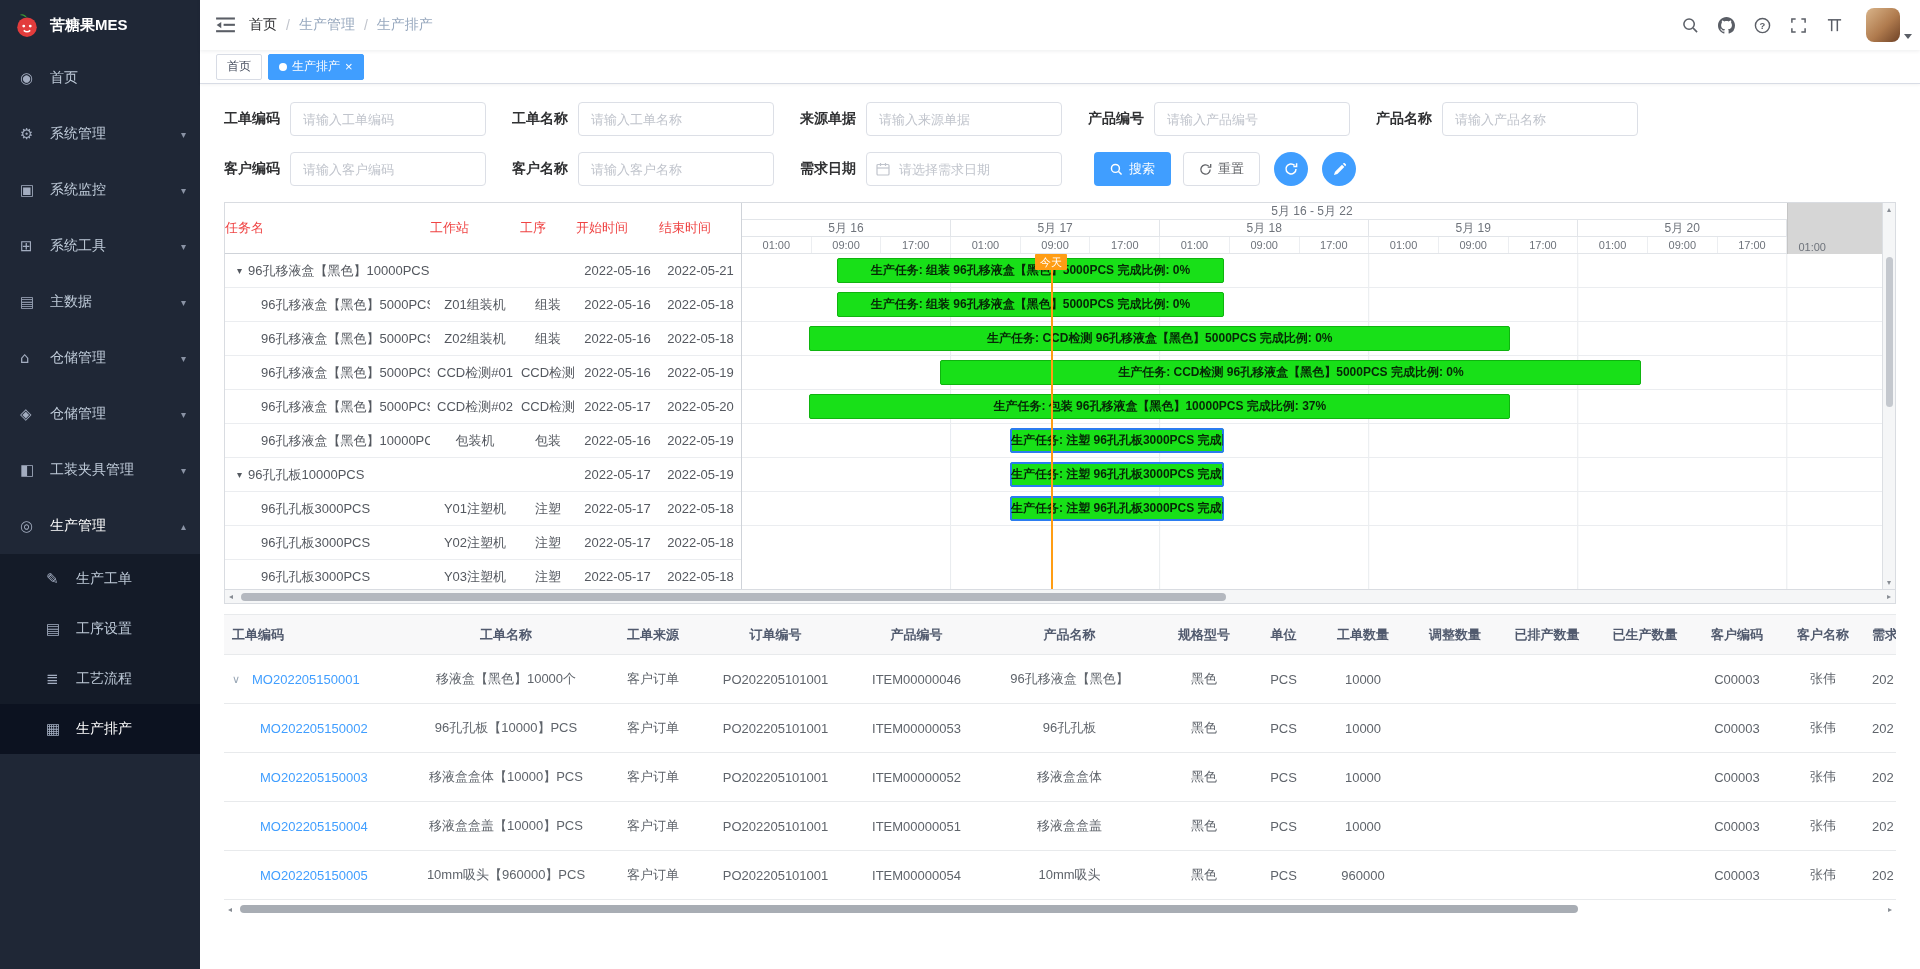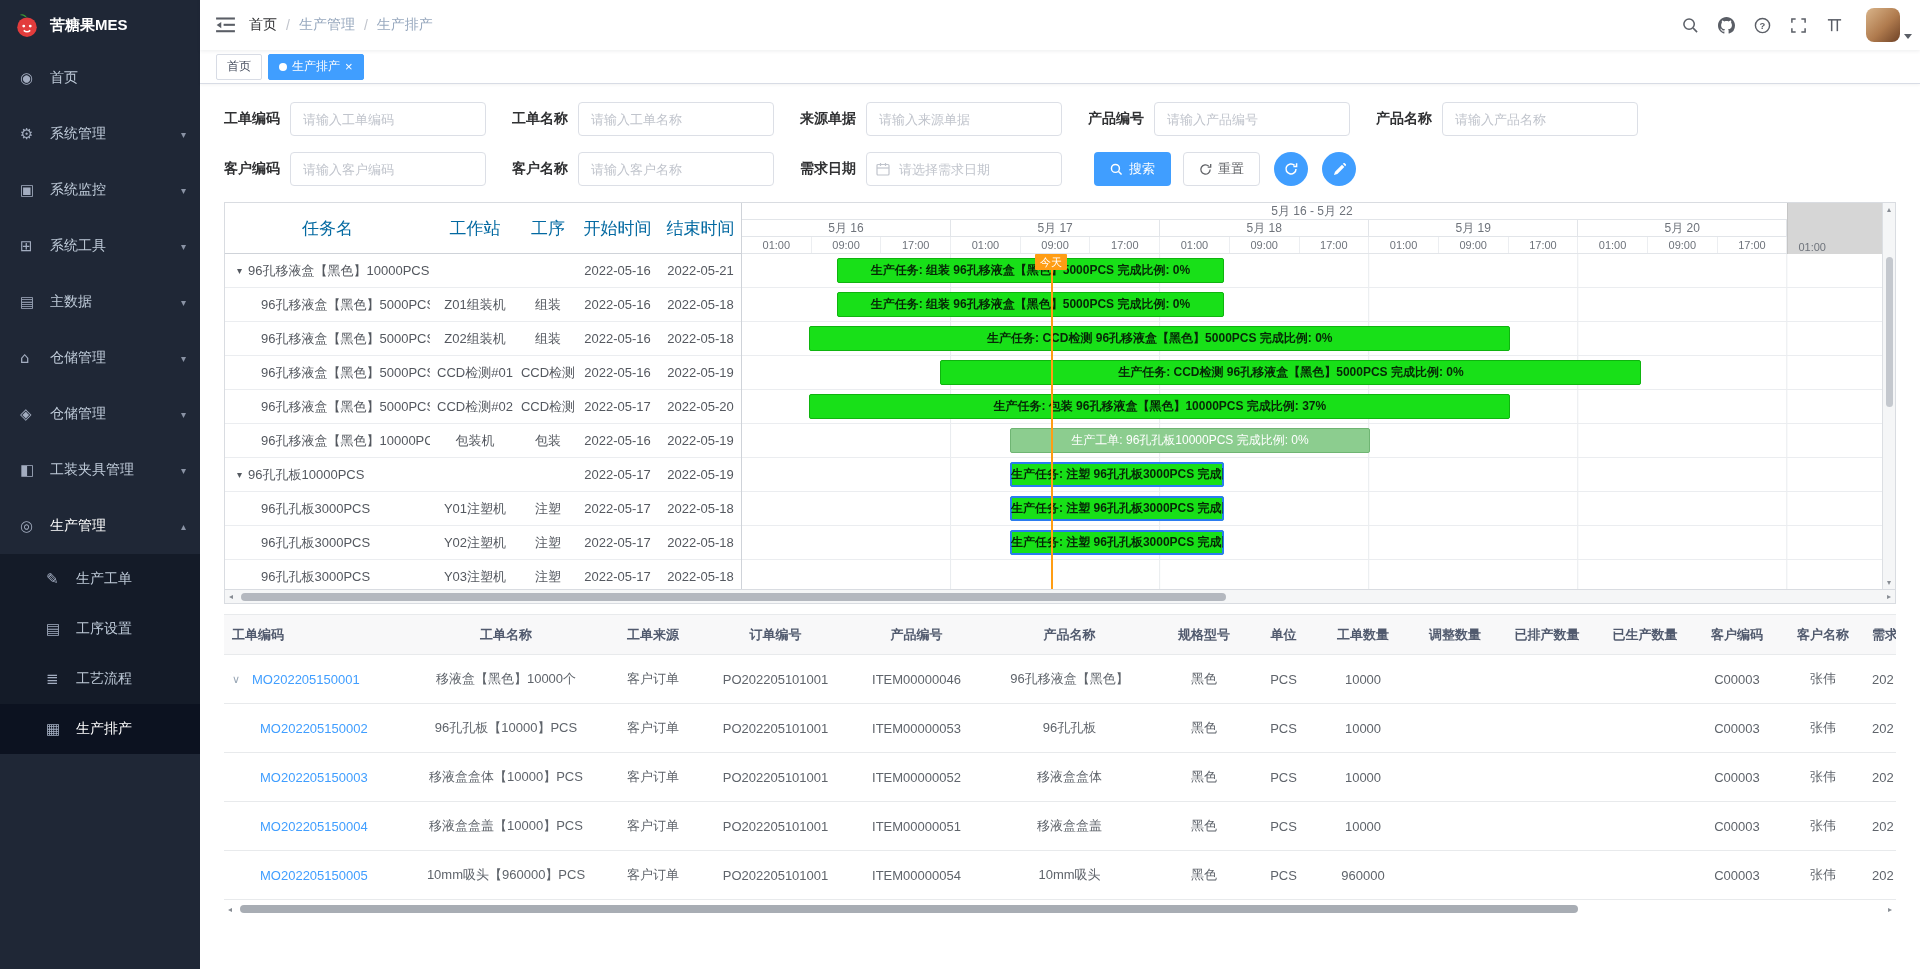--- a/index.html
+++ b/index.html
@@ -54,21 +54,21 @@
 .cal-icon{position:absolute;left:10px;top:50%;transform:translateY(-50%);display:inline-flex}
 .filter-actions{display:flex;align-items:center;margin-left:6px}
 .btn{height:34px;display:inline-flex;align-items:center;gap:6px;padding:0 15px;border-radius:4px;font-size:13px;cursor:pointer;border:1px solid transparent;font-family:inherit}
 .btn-primary{background:var(--accent,#409eff);color:#fff}
 .btn-plain{background:#fff;border-color:#dcdfe6;color:#606266;margin-left:12px}
 .btn-circle{width:34px;height:34px;border-radius:50%;background:var(--accent,#409eff);border:none;color:#fff;display:inline-flex;align-items:center;justify-content:center;cursor:pointer;margin-left:14px}
 
 
 .gantt{display:flex;height:388px;border:1px solid #d9dce1;background:#fff}
 .gantt-left{width:517px;flex-shrink:0;border-right:1px solid #cfd3d9;overflow:hidden}
-.gl-header{height:51px;display:grid;align-items:center;text-align:center;font-size:17px;color:#0369a1;border-bottom:1px solid #cfd3d9;background:#fff}
+.gl-header{height:51px;display:grid;align-items:center;font-size:13px;color:#ef4444;border-bottom:1px solid #cfd3d9;background:#fff}
 .gl-body{overflow:hidden;height:335px}
 .gl-row{height:34px;display:grid;align-items:center;text-align:center;font-size:13px;color:#54585f;border-bottom:1px solid #ebedf0;white-space:nowrap;cursor:pointer}
 .gl-name{display:flex;align-items:center;gap:6px;text-align:left;padding-left:12px;overflow:hidden}
 .gl-name.child{padding-left:36px}
 .gl-caret{font-size:10px;color:#555a61;font-family:"DejaVu Sans",sans-serif;flex-shrink:0}
 .gl-task-name{overflow:hidden;white-space:nowrap;min-width:0}
 .gl-cell{overflow:hidden}
 
 .gantt-right{flex:1;min-width:0;position:relative;overflow:hidden}
 .gr-header{height:51px;border-bottom:1px solid #cfd3d9;position:relative}
@@ -514,23 +514,20 @@
               <div class="chart-row">
     <div class="bar task" style="left: 5.9%; width: 61.5%;">生产任务: CCD检测 96孔移液盒【黑色】5000PCS 完成比例: 0%</div>
   </div>
               <div class="chart-row">
     <div class="bar task" style="left: 17.4%; width: 61.5%;">生产任务: CCD检测 96孔移液盒【黑色】5000PCS 完成比例: 0%</div>
   </div>
               <div class="chart-row">
     <div class="bar task" style="left: 5.9%; width: 61.5%;">生产任务: 包装 96孔移液盒【黑色】10000PCS 完成比例: 37%</div>
   </div>
               <div class="chart-row">
-    <div class="bar project alt" style="left: 23.5%; width: 31.6%;">生产工单: 96孔孔板10000PCS 完成比例: 0%</div>
-  </div>
-              <div class="chart-row">
     <div class="bar task selected" style="left: 23.5%; width: 18.8%;">生产任务: 注塑 96孔孔板3000PCS 完成比例: 0%</div>
   </div>
               <div class="chart-row">
     <div class="bar task selected" style="left: 23.5%; width: 18.8%;">生产任务: 注塑 96孔孔板3000PCS 完成比例: 0%</div>
   </div>
               <div class="chart-row">
     <div class="bar task selected" style="left: 23.5%; width: 18.8%;">生产任务: 注塑 96孔孔板3000PCS 完成比例: 0%</div>
   </div>
             </div>
         </div>

